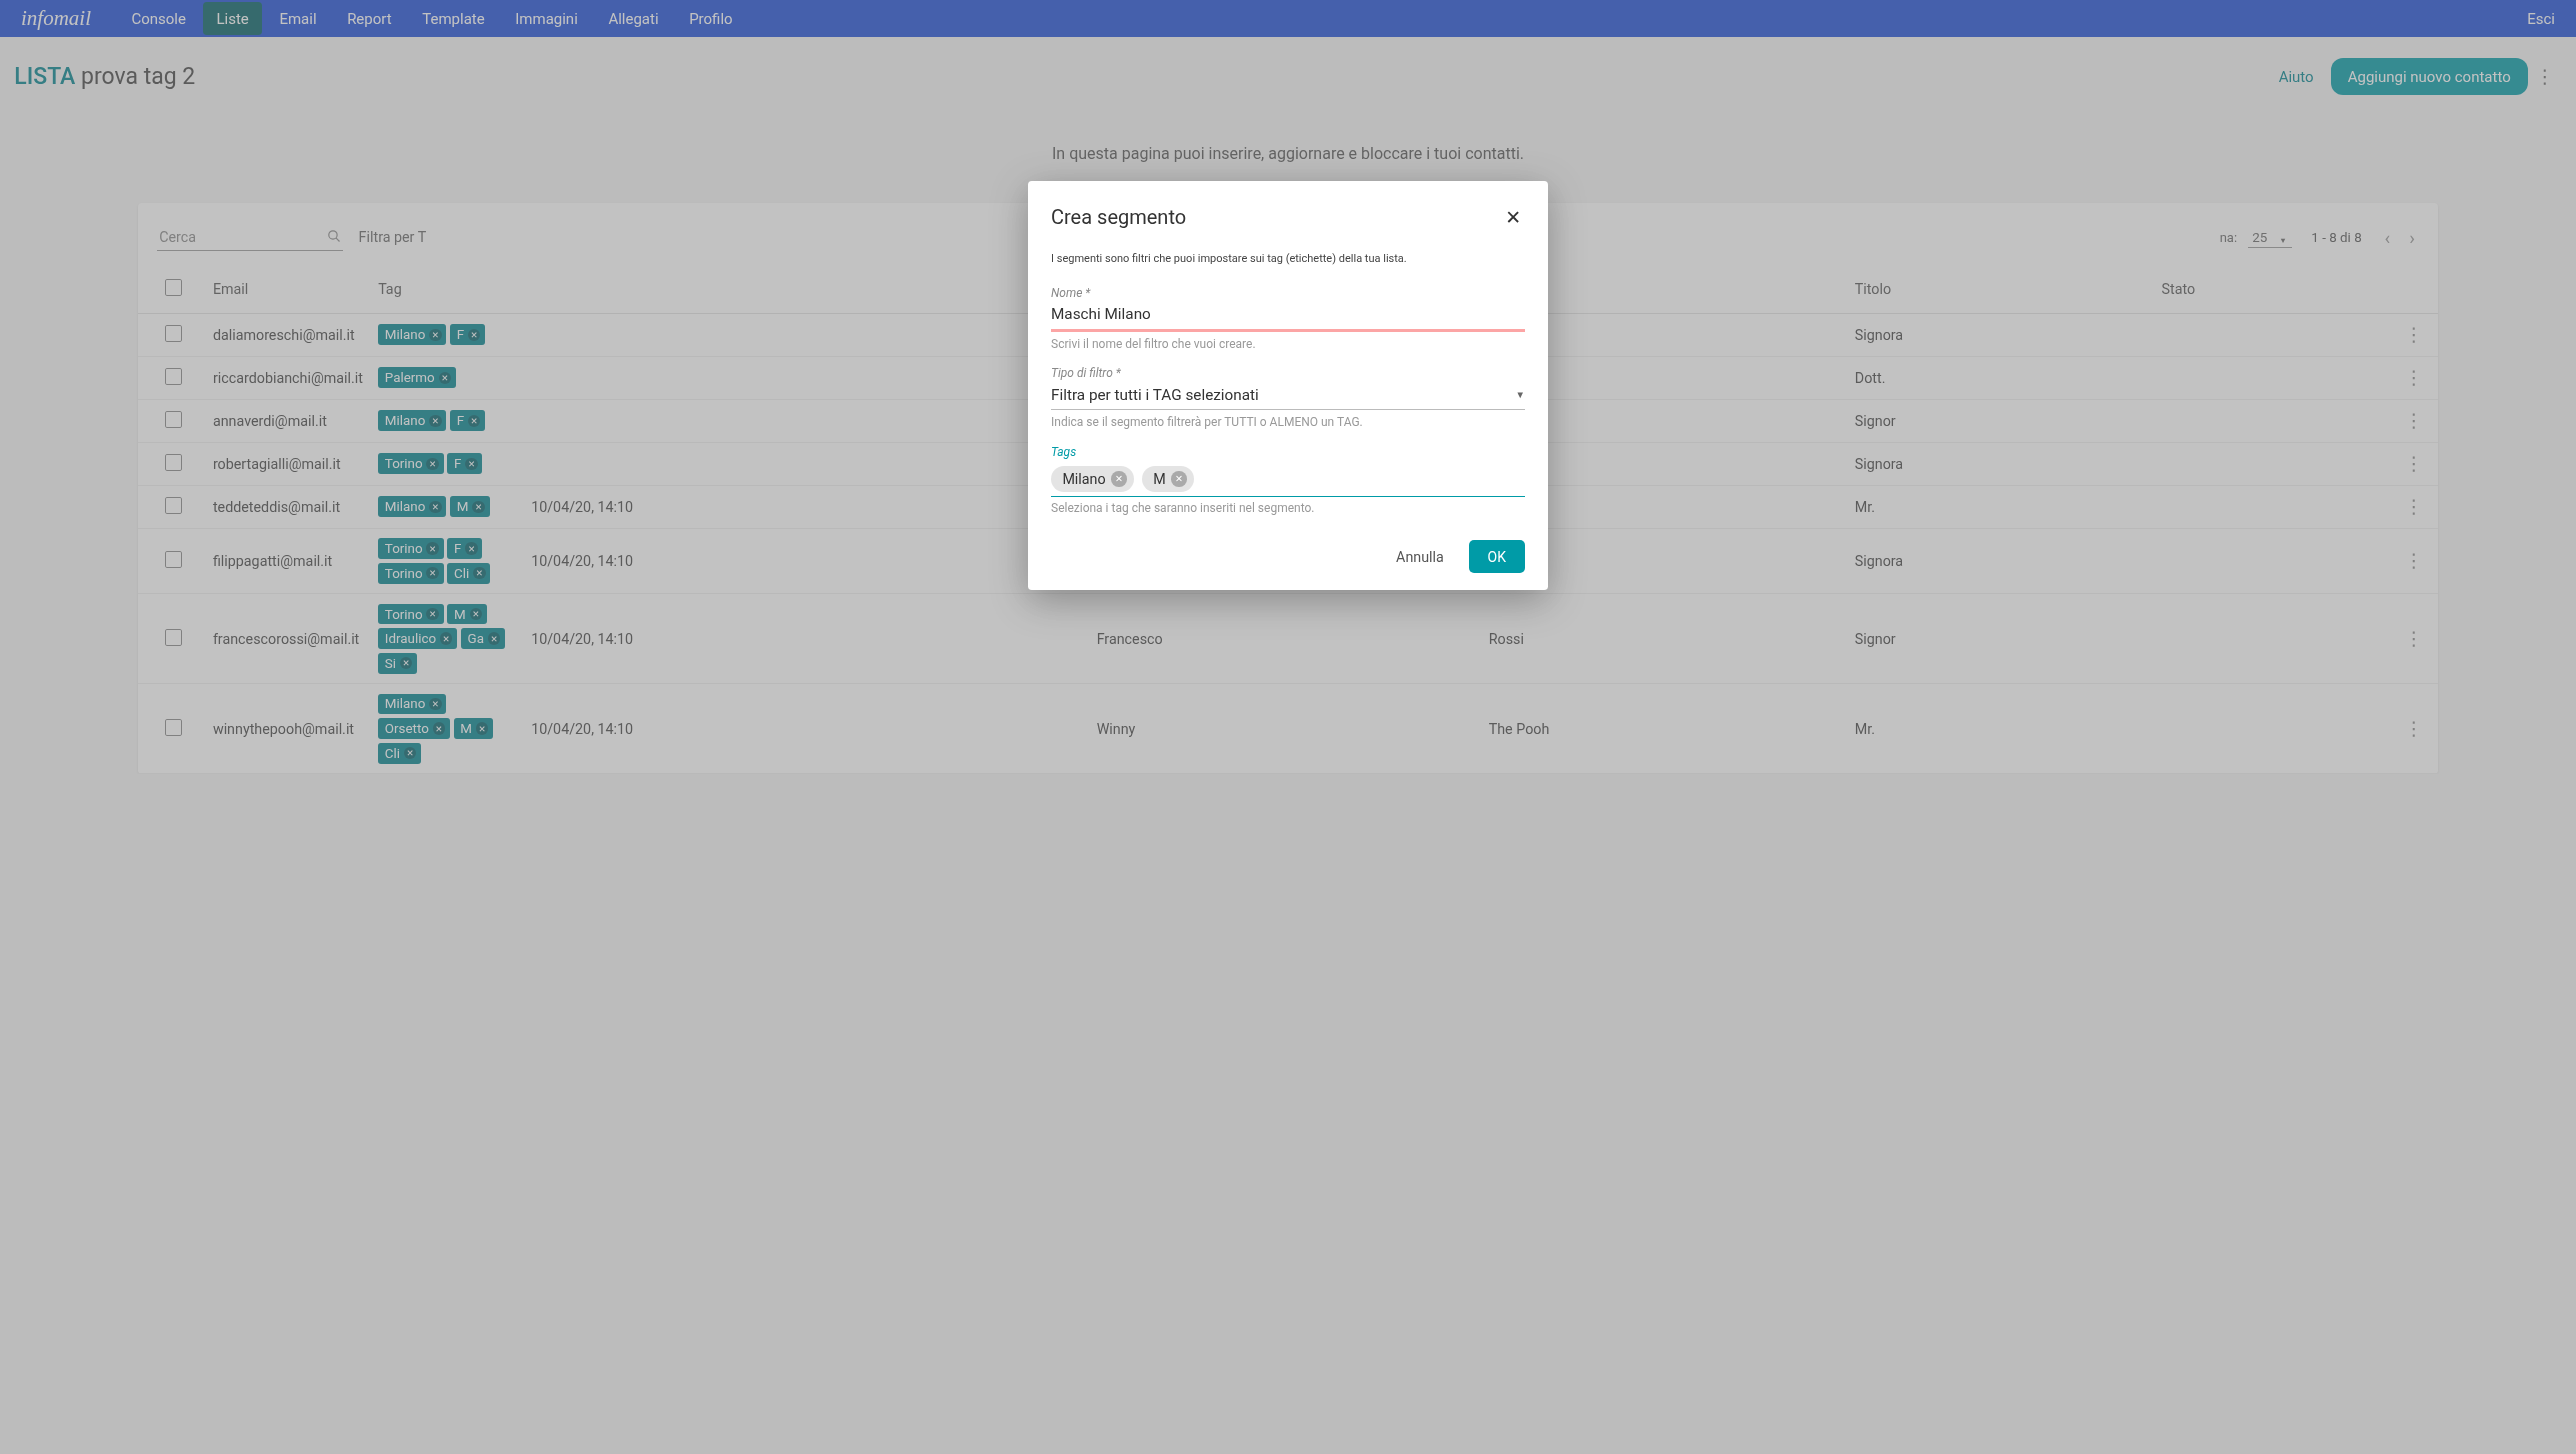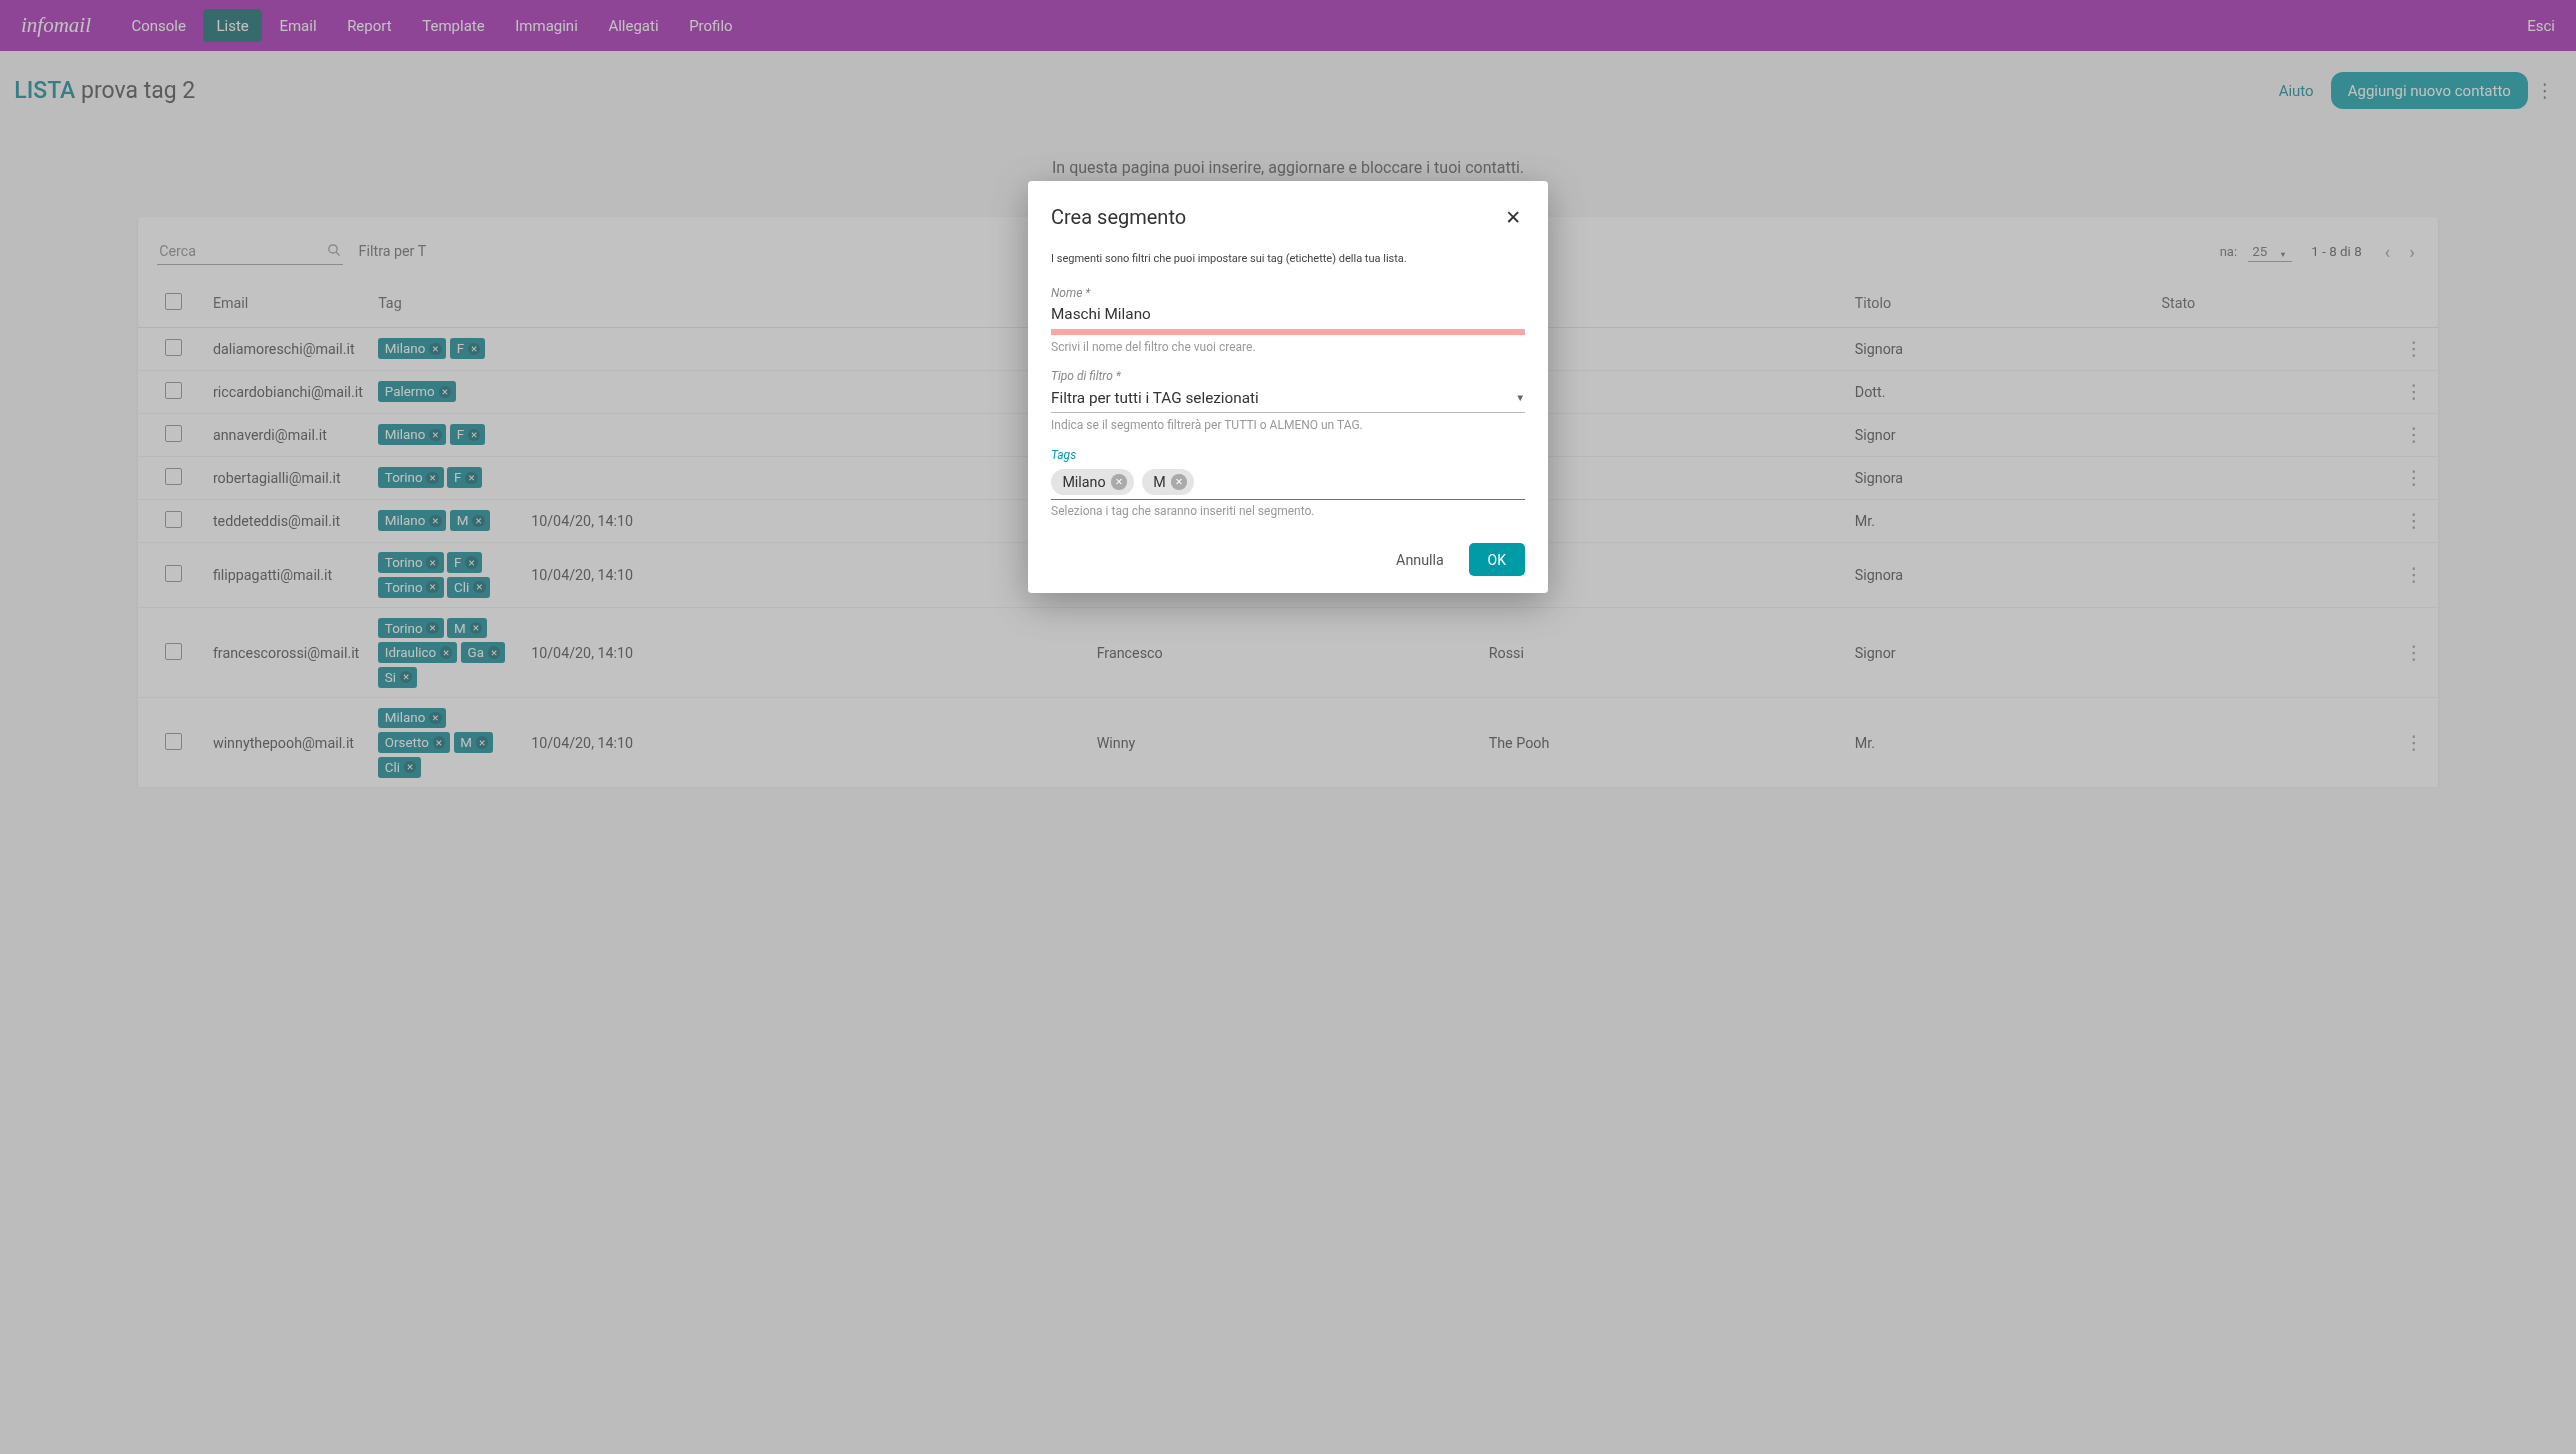--- a/index.html
+++ b/index.html
@@ -1,18 +1,18 @@
 <!DOCTYPE html>
 <html><head>
 <meta charset="utf-8">
 <style>
   * { box-sizing: border-box; margin: 0; padding: 0; font-family: -apple-system, BlinkMacSystemFont, "Segoe UI", Roboto, sans-serif; }
   body { background: #f5f5f5; font-size: 13.4px; color: #333; overflow: hidden; }
 
-  .navbar { background: #a21caf; height: 51px; display: flex; align-items: center; padding: 0 21px; }
+  .navbar { background: #1d4ed8; height: 37px; display: flex; align-items: center; padding: 0 21px; }
   .brand { font-family: cursive; font-style: italic; color: #fff; font-size: 21px; margin-right: 27px; font-weight: 500; }
   .nav-items { display: flex; gap: 3.8px; }
   .nav-item { color: #fff; padding: 7.6px 13.4px; border-radius: 3.8px; cursor: pointer; font-size: 15px; }
   .nav-item.active { background: #006064; }
   .nav-right { margin-left: auto; color: #fff; font-size: 15px; cursor: pointer; }
 
   .page { padding: 21px 14.3px 0 14.3px; }
   .page-header { display: flex; align-items: center; padding: 0 0 17px 0; }
   .page-title-word { color: #00838f; font-weight: 500; font-size: 23px; margin-right: 5.7px; }
   .page-subtitle { color: #444; font-size: 23px; font-weight: 400; }
@@ -51,21 +51,21 @@
 
   
   .overlay { position: fixed; inset: 0; background: rgba(120,120,120,0.45); display: flex; align-items: flex-start; justify-content: center; padding-top: 181px; }
   .modal { background: #fff; width: 520px; border-radius: 3.8px; box-shadow: 0 9.5px 38px rgba(0,0,0,0.3); padding: 23px 23px 17px 23px; }
   .modal-head { display: flex; align-items: center; margin-bottom: 21px; }
   .modal-title { font-size: 20px; color: #333; font-weight: 400; }
   .modal-close { margin-left: auto; cursor: pointer; font-size: 19px; color: #333; padding: 3.8px; line-height: 1; }
   .modal-desc { color: #444; font-size: 11px; margin-bottom: 21px; }
   .field-label { font-size: 12px; color: #888; margin-bottom: 1.9px; font-style: italic; }
   .field-label.focus { color: #009ba7; }
-  .text-input { width: 100%; border: none; border-bottom: 6px solid #fca5a5; padding: 3.8px 0 5.7px 0; font-size: 15.3px; outline: none; color: #333; }
+  .text-input { width: 100%; border: none; border-bottom: 3px solid #fca5a5; padding: 3.8px 0 5.7px 0; font-size: 15.3px; outline: none; color: #333; }
   .helper { font-size: 12px; color: #999; margin-top: 4.8px; margin-bottom: 15.3px; }
   .select-row { display: flex; align-items: center; border-bottom: 1px solid #bbb; padding: 3.8px 0 5.7px 0; }
   .select-val { flex: 1; font-size: 15.3px; color: #333; }
   .select-caret { color: #666; font-size: 9.5px; }
   .tags-input-wrap { border-bottom: 1.9px solid #009ba7; padding: 5.7px 0 3.8px 0; display: flex; gap: 7.6px; flex-wrap: wrap; }
   .pill { background: #e4e4e4; border-radius: 15.3px; padding: 4.8px 7.6px 4.8px 11.4px; display: inline-flex; align-items: center; gap: 5.7px; font-size: 14.3px; color: #333; }
   .pill .px { background: #aaa; color: #fff; border-radius: 50%; width: 15.3px; height: 15.3px; display: inline-flex; align-items: center; justify-content: center; font-size: 9.5px; cursor: pointer; }
   .modal-footer { display: flex; justify-content: flex-end; gap: 11.4px; margin-top: 25px; align-items: center; }
   .btn-flat { background: none; border: none; font-size: 14.3px; color: #555; cursor: pointer; padding: 7.6px 13.4px; }
   .btn-ok { background: #009ba7; color: #fff; border: none; border-radius: 5px; padding: 8.6px 19px; font-size: 14px; cursor: pointer; }

